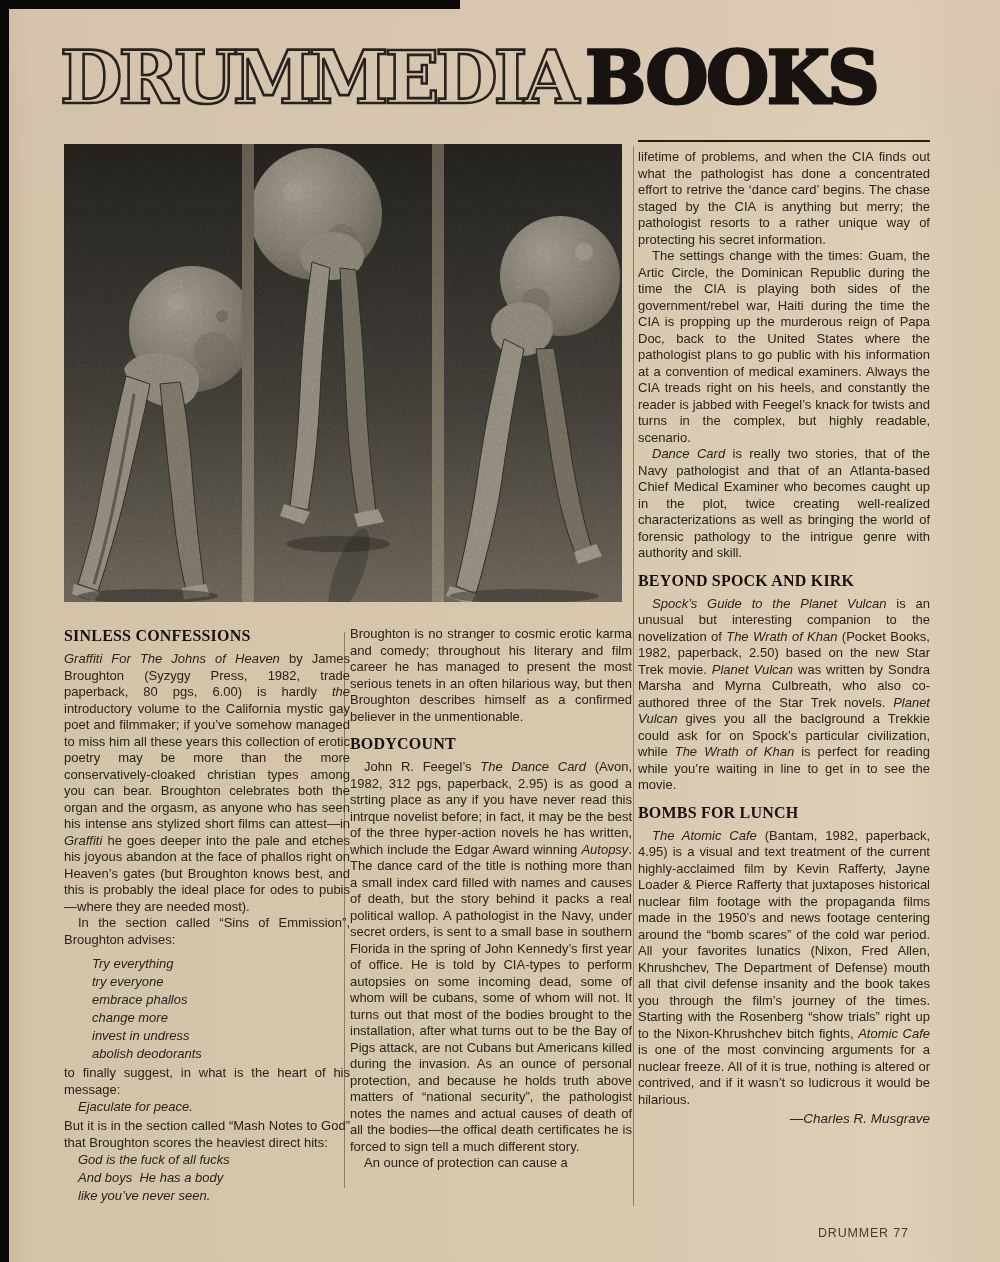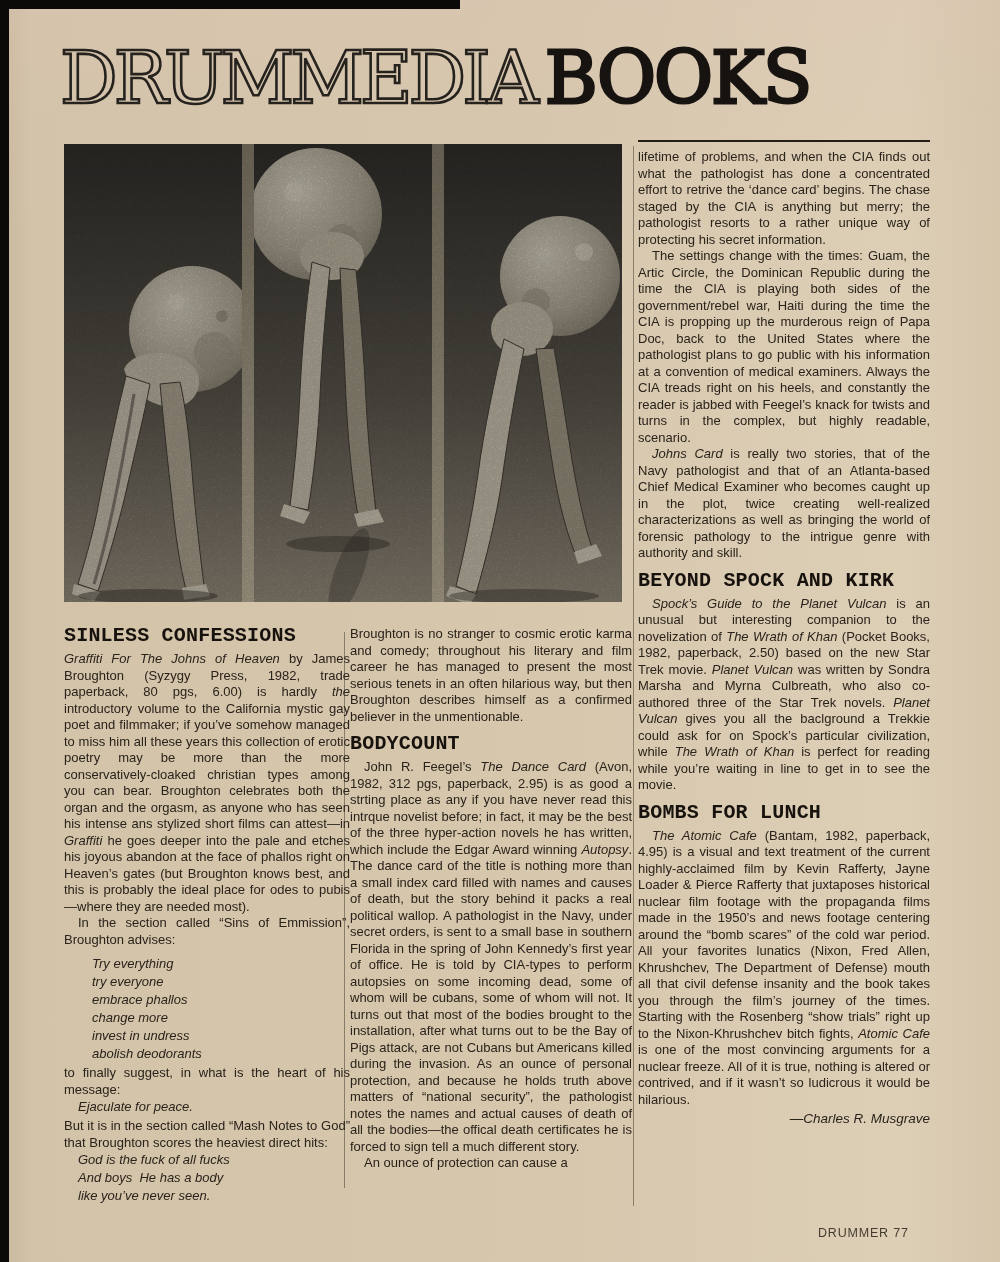--- a/index.html
+++ b/index.html
@@ -8,42 +8,42 @@
     background:linear-gradient(90deg,#c6b69c 0%,#d2c3a9 3%,#d6c7ad 55%,#ddcfb6 90%,#d5c6ac 100%);
     font-family:"Liberation Sans",sans-serif;color:#2a231b;
   }
   .page::before{content:"";position:absolute;inset:0;
     background:linear-gradient(180deg,rgba(222,196,180,.35) 0%,rgba(222,196,180,0) 18%);pointer-events:none;}
   .edge-left{position:absolute;left:0;top:0;width:9px;height:1262px;background:#0c0a08;}
   .edge-top{position:absolute;left:0;top:0;width:460px;height:9px;background:#0c0a08;}
 
   
   .masthead{position:absolute;left:60px;top:40px;width:900px;white-space:nowrap;
-    font-family:"DejaVu Serif",serif;font-weight:normal;font-size:72px;line-height:76px;}
+    font-family:"DejaVu Serif",serif;font-weight:bold;font-size:72px;line-height:76px;}
   .masthead .outline{color:transparent;-webkit-text-stroke:2.6px #26231f;letter-spacing:-4px;}
   .masthead .solid{color:#161310;-webkit-text-stroke:3px #161310;letter-spacing:-2px;margin-left:10px;}
 
   
   .photo{position:absolute;left:64px;top:144px;width:558px;height:458px;margin:0;background:#3a3733;}
   .photo svg{display:block;width:100%;height:100%;}
 
   .caption-bar{position:absolute;left:64px;top:601px;width:558px;height:19px;
     border-bottom:2px solid #241e16;text-align:right;font-size:13.5px;color:#241e16;}
   .caption-bar .it{font-style:italic;}
 
   
   .col{position:absolute;font-size:13px;line-height:16.5px;text-align:justify;}
   .col1{left:64px;top:626px;width:286px;}
   .col2{left:350px;top:626px;width:282px;}
   .col3{left:638px;top:140px;width:292px;border-top:2px solid #241e16;padding-top:7px;}
   .col p{margin:0 0 0 0;}
   .col p.gap{margin-top:4px;}
   .col p.ind{text-indent:14px;}
-  .col h2{font-size:20px;line-height:20px;margin:9px 0 5px 0;color:#17120d;
-    letter-spacing:.2px;text-align:left;font-family:Liberation Mono, monospace;}
+  .col h2{font-size:16px;line-height:20px;margin:9px 0 5px 0;color:#17120d;
+    letter-spacing:.2px;text-align:left;font-family:Liberation Serif, serif;}
   .col h2.first{margin-top:0;}
   .poem{margin:7px 0 2px 28px;font-style:italic;text-align:left;}
   .poem .line{line-height:18px;white-space:pre-wrap;}
   .poem.tight{margin-top:0;margin-left:14px;}
   .it{font-style:italic;}
   .byline{text-align:right;font-style:italic;font-size:13.5px;margin-top:3px !important;}
 
   .colrule{position:absolute;width:1px;background:rgba(62,52,40,.5);}
   .rule-a{left:344px;top:632px;height:556px;}
   .rule-b{left:633px;top:146px;height:1060px;}
@@ -176,21 +176,21 @@
   <section class="col col2">
     <p><span>Broughton is no stranger to cosmic erotic karma and comedy; throughout his literary and film career he has managed to present the most serious tenets in an often hilarious way, but then Broughton describes himself as a confirmed believer in the unmentionable.</span></p>
     <h2>BODYCOUNT</h2>
     <p class="ind"><span>John R. Feegel’s </span><span class="it">The Dance Card</span><span> (Avon, 1982, 312 pgs, paperback, 2.95) is as good a strting place as any if you have never read this intrque novelist before; in fact, it may be the best of the three hyper-action novels he has written, which include the Edgar Award winning </span><span class="it">Autopsy</span><span>. The dance card of the title is nothing more than a small index card filled with names and causes of death, but the story behind it packs a real political wallop. A pathologist in the Navy, under secret orders, is sent to a small base in southern Florida in the spring of John Kennedy’s first year of office. He is told by CIA-types to perform autopsies on some incoming dead, some of whom will be cubans, some of whom will not. It turns out that most of the bodies brought to the installation, after what turns out to be the Bay of Pigs attack, are not Cubans but Americans killed during the invasion. As an ounce of personal protection, and because he holds truth above matters of “national security”, the pathologist notes the names and actual causes of death of all the bodies—the offical death certificates he is forced to sign tell a much different story.</span></p>
     <p class="ind"><span>An ounce of protection can cause a</span></p>
   </section>
 
   <section class="col col3">
     <p><span>lifetime of problems, and when the CIA finds out what the pathologist has done a concentrated effort to retrive the ‘dance card’ begins. The chase staged by the CIA is anything but merry; the pathologist resorts to a rather unique way of protecting his secret information.</span></p>
     <p class="ind"><span>The settings change with the times: Guam, the Artic Circle, the Dominican Republic during the time the CIA is playing both sides of the government/rebel war, Haiti during the time the CIA is propping up the murderous reign of Papa Doc, back to the United States where the pathologist plans to go public with his information at a convention of medical examiners. Always the CIA treads right on his heels, and constantly the reader is jabbed with Feegel’s knack for twists and turns in the complex, but highly readable, scenario.</span></p>
-    <p class="ind"><span class="it">Johns Card</span><span> is really two stories, that of the Navy pathologist and that of an Atlanta-based Chief Medical Examiner who becomes caught up in the plot, twice creating well-realized characterizations as well as bringing the world of forensic pathology to the intrigue genre with authority and skill.</span></p>
+    <p class="ind"><span class="it">Dance Card</span><span> is really two stories, that of the Navy pathologist and that of an Atlanta-based Chief Medical Examiner who becomes caught up in the plot, twice creating well-realized characterizations as well as bringing the world of forensic pathology to the intrigue genre with authority and skill.</span></p>
     <h2>BEYOND SPOCK AND KIRK</h2>
     <p class="ind"><span class="it">Spock’s Guide to the Planet Vulcan</span><span> is an unusual but interesting companion to the novelization of </span><span class="it">The Wrath of Khan</span><span> (Pocket Books, 1982, paperback, 2.50) based on the new Star Trek movie. </span><span class="it">Planet Vulcan</span><span> was written by Sondra Marsha and Myrna Culbreath, who also co-authored three of the Star Trek novels. </span><span class="it">Planet Vulcan</span><span> gives you all the baclground a Trekkie could ask for on Spock’s particular civilization, while </span><span class="it">The Wrath of Khan</span><span> is perfect for reading while you’re waiting in line to get in to see the movie.</span></p>
     <h2>BOMBS FOR LUNCH</h2>
     <p class="ind"><span class="it">The Atomic Cafe</span><span> (Bantam, 1982, paperback, 4.95) is a visual and text treatment of the current highly-acclaimed film by Kevin Rafferty, Jayne Loader &amp; Pierce Rafferty that juxtaposes historical nuclear film footage with the propaganda films made in the 1950’s and news footage centering around the “bomb scares” of the cold war period. All your favorites lunatics (Nixon, Fred Allen, Khrushchev, The Department of Defense) mouth all that civil defense insanity and the book takes you through the film’s journey of the times. Starting with the Rosenberg “show trials” right up to the Nixon-Khrushchev bitch fights, </span><span class="it">Atomic Cafe</span><span> is one of the most convincing arguments for a nuclear freeze. All of it is true, nothing is altered or contrived, and if it wasn’t so ludicrous it would be hilarious.</span></p>
     <p class="byline">—Charles R. Musgrave</p>
   </section>
 
   <div class="page-label">DRUMMER 77</div>
 </div>
 

